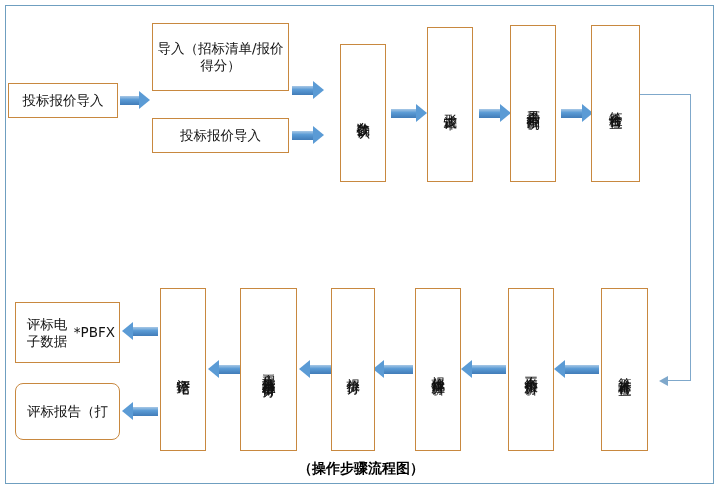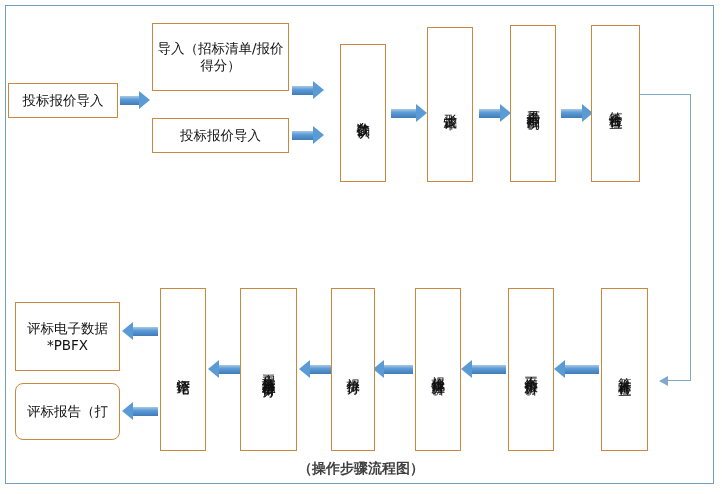--- a/index.html
+++ b/index.html
@@ -107,21 +107,21 @@
     width: 0;
     height: 0;
     border-top: 5px solid transparent;
     border-bottom: 5px solid transparent;
     border-right: 9px solid #7fa8cb;
   }
   .caption {
     position: absolute;
     font-weight: bold;
     font-size: 14px;
-    color: #404040;
+    color: #000000;
     white-space: nowrap;
   }
 </style>
 </head>
 <body>
 
 <div id="canvas">
   <div class="frame"></div>
 
   <div class="node horiz" style="left:8px; top:83px; width:110px; height:35px;">投标报价导入</div>
@@ -208,21 +208,21 @@
     <div class="head"></div>
   </div>
 
   <div class="node vert" style="left:160px; top:288px; width:46px; height:163px;">评审结论</div>
 
   <div class="arrow left" style="left:122px; top:322px; width:36px; height:19px;">
     <div class="shaft" style="width:26px;"></div>
     <div class="head"></div>
   </div>
 
-  <div class="node horiz" style="left:15px; top:302px; width:105px; height:69px; flex-direction:column;">
+  <div class="node horiz" style="left:15px; top:302px; width:105px; height:61px; flex-direction:row;">
     <span>评标电子数据</span>
     <span>*PBFX</span>
   </div>
 
   <div class="arrow left" style="left:122px; top:402px; width:36px; height:19px;">
     <div class="shaft" style="width:26px;"></div>
     <div class="head"></div>
   </div>
 
   <div class="node horiz" style="left:15px; top:383px; width:105px; height:57px; flex-direction:column;border-radius:8px;">

